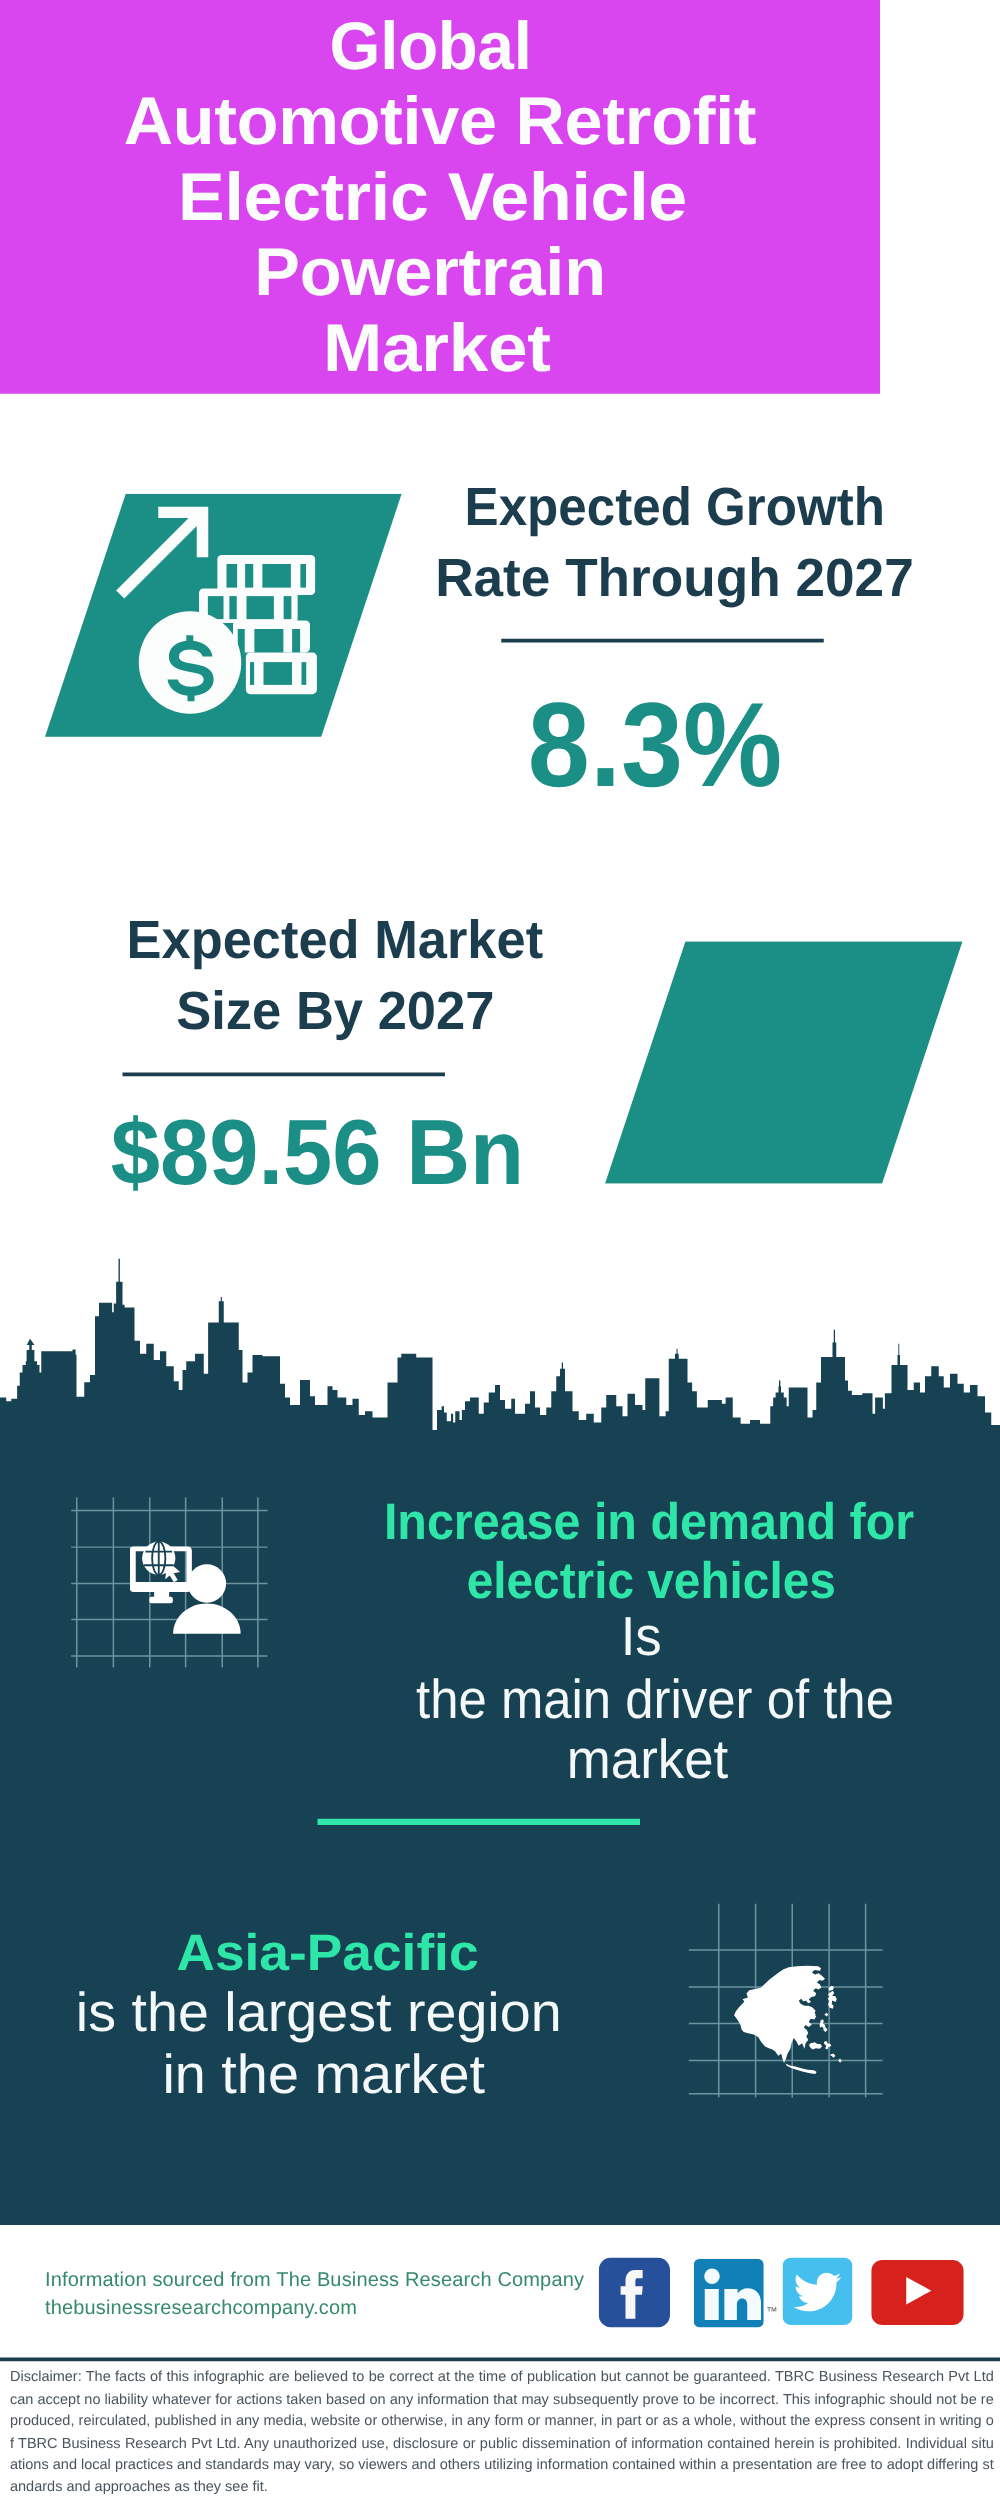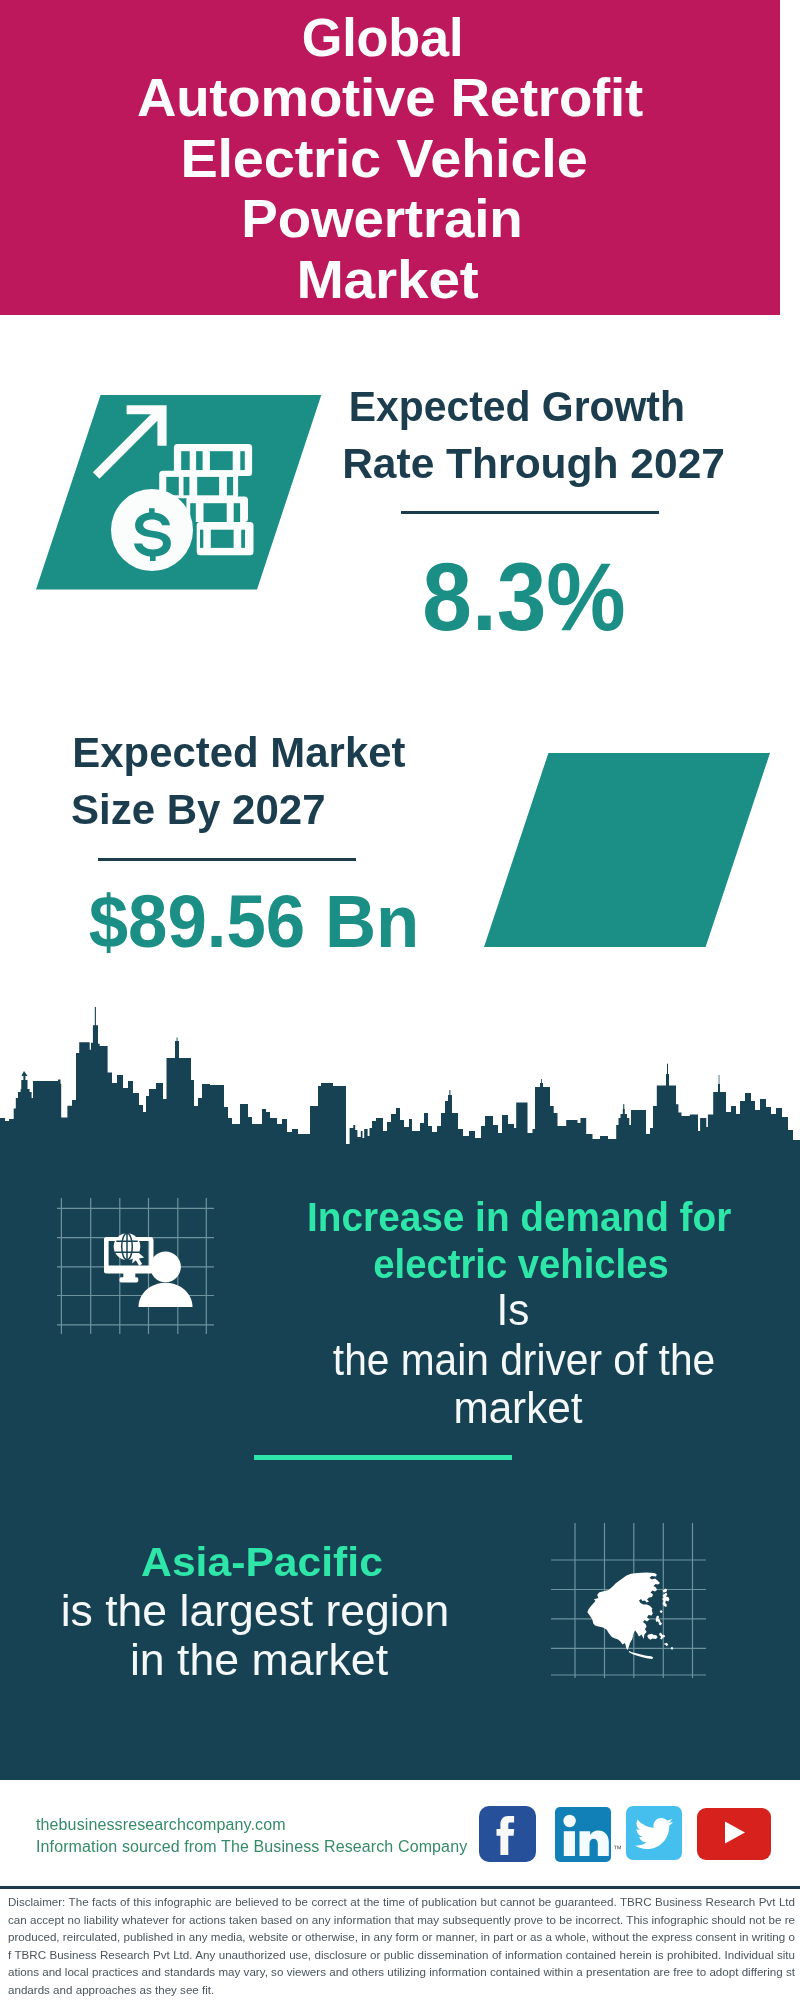--- a/index.html
+++ b/index.html
@@ -1,36 +1,36 @@
 <!DOCTYPE html>
 <html><head>
 <meta charset="utf-8">
 <title>Infographic</title>
 <style>
   html,body{margin:0;padding:0;}
   body{width:800px;height:2000px;background:#ffffff;font-family:"Liberation Sans",sans-serif;overflow:hidden;}
   .page{position:relative;width:800px;height:2000px;overflow:hidden;}
 
   
-  .header{position:absolute;left:0;top:0;width:780px;height:315px;background:#be185d;}
+  .header{position:absolute;left:0;top:0;width:704px;height:315px;background:#d946ef;}
   .header h1{margin:0;padding:7px 0 0;text-align:center;color:#fbfdfd;font-weight:bold;font-size:54px;line-height:60.4px;letter-spacing:-0.2px;}
   .header h1 span{display:block;}
   .header h1 span:nth-child(1){transform:scaleX(0.969);margin-left:-15px;}
   .header h1 span:nth-child(2){transform:scaleX(1.012);}
   .header h1 span:nth-child(3){transform:scaleX(1.036);margin-left:-12px;}
   .header h1 span:nth-child(4){transform:scaleX(1.015);margin-left:-16px;}
   .header h1 span:nth-child(5){transform:scaleX(1.054);margin-left:-5px;}
 
   
   .shape1{position:absolute;left:0;top:0;width:800px;height:2000px;}
   .shape1 svg{position:absolute;left:36px;top:395px;}
   .shape2{position:absolute;left:484px;top:753px;width:286px;height:194px;
           background:#1b8f86;clip-path:polygon(64.4px 0, 286px 0, 221.6px 194px, 0 194px);}
 
-  .stat-title{position:absolute;text-align:left;color:#1b3d4e;font-weight:bold;font-size:43px;line-height:57.2px;}
+  .stat-title{position:absolute;text-align:center;color:#1b3d4e;font-weight:bold;font-size:43px;line-height:57.2px;}
   .stat-title span{display:inline-block;}
   .stat1-title span:nth-of-type(1){transform:scaleX(0.951);}
   .stat1-title span:nth-of-type(2){transform:scaleX(0.989);}
   .stat2-title span:nth-of-type(1){transform:scaleX(0.975);}
   .stat2-title span:nth-of-type(2){transform:scaleX(0.977);}
   .stat-rule{position:absolute;height:3px;background:#1b3d4e;}
   .stat-value{position:absolute;text-align:center;color:#1b8f86;font-weight:bold;}
 
   .stat1-title{left:340px;top:378px;width:400px;}
   .stat1-rule{left:401px;top:511px;width:258px;}
@@ -251,22 +251,22 @@
       <path d="M628.5 1650.8 l3.4 1.5 l4.3 0.9 l4.8 1.3 l5.3 1.2 l4.9 0.5
         l2.1 1.3 l-1.1 1.6 l-4.2 -0.6 l-5.5 -1.2 l-5.3 -1.6 l-4.3 -1.4 l-3.5 -1.7 z"></path>
       <path d="M664.5 1643.5 l2.4 -0.7 l1.4 1.9 l-1.7 1.5 l-1.1 -1.5 l-1.6 -0.5 z"></path>
       <path d="M670.5 1648.2 l1.6 -1.5 l1.3 1.8 l-1.3 1.6 z"></path>
     </g>
   </svg>
 
   <div class="footer"></div>
 
   <div class="src">
+    <div>Information sourced from The Business Research Company</div>
     <div>thebusinessresearchcompany.com</div>
-    <div>Information sourced from The Business Research Company</div>
   </div>
 
   <div class="social">
     <svg class="sic fb" width="57" height="56" viewBox="0 0 57 56">
       <rect x="0" y="0" width="57" height="56" rx="10" fill="#27509b"></rect>
       <path fill="#f8f8f8" d="M34.6 29.8 h-5.3 v19.2 h-7.9 v-19.2 h-3.9 v-6.8 h3.9 v-4.5
         c0 -3.3 1.5 -8.5 7.9 -8.5 l5.8 0.02 v6.6 h-4.2 c-0.7 0 -1.6 0.35 -1.6 1.8 v4.6 h5.9 z"></path>
     </svg>
     <svg class="sic li" width="56" height="55" viewBox="0 0 56 55">
       <rect x="0" y="0" width="56" height="55" rx="5" fill="#1180b6"></rect>

